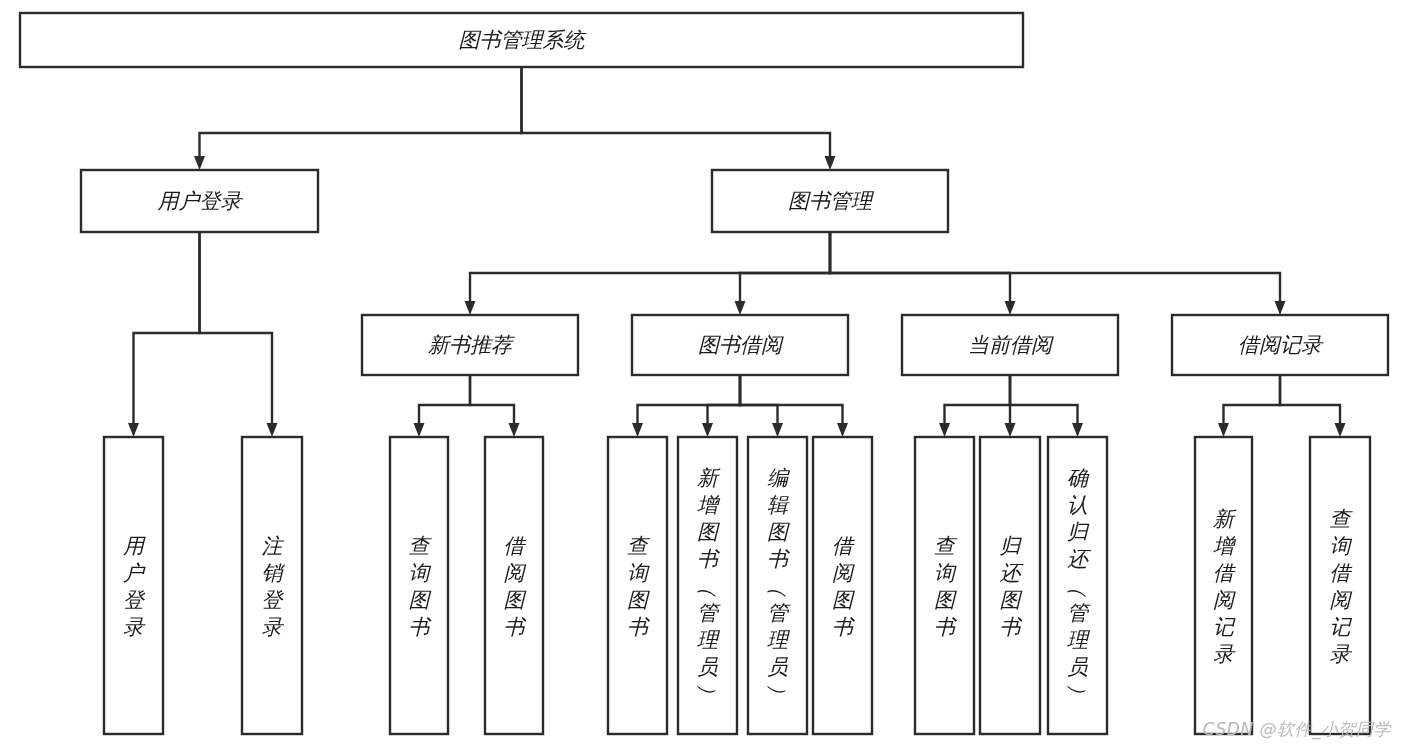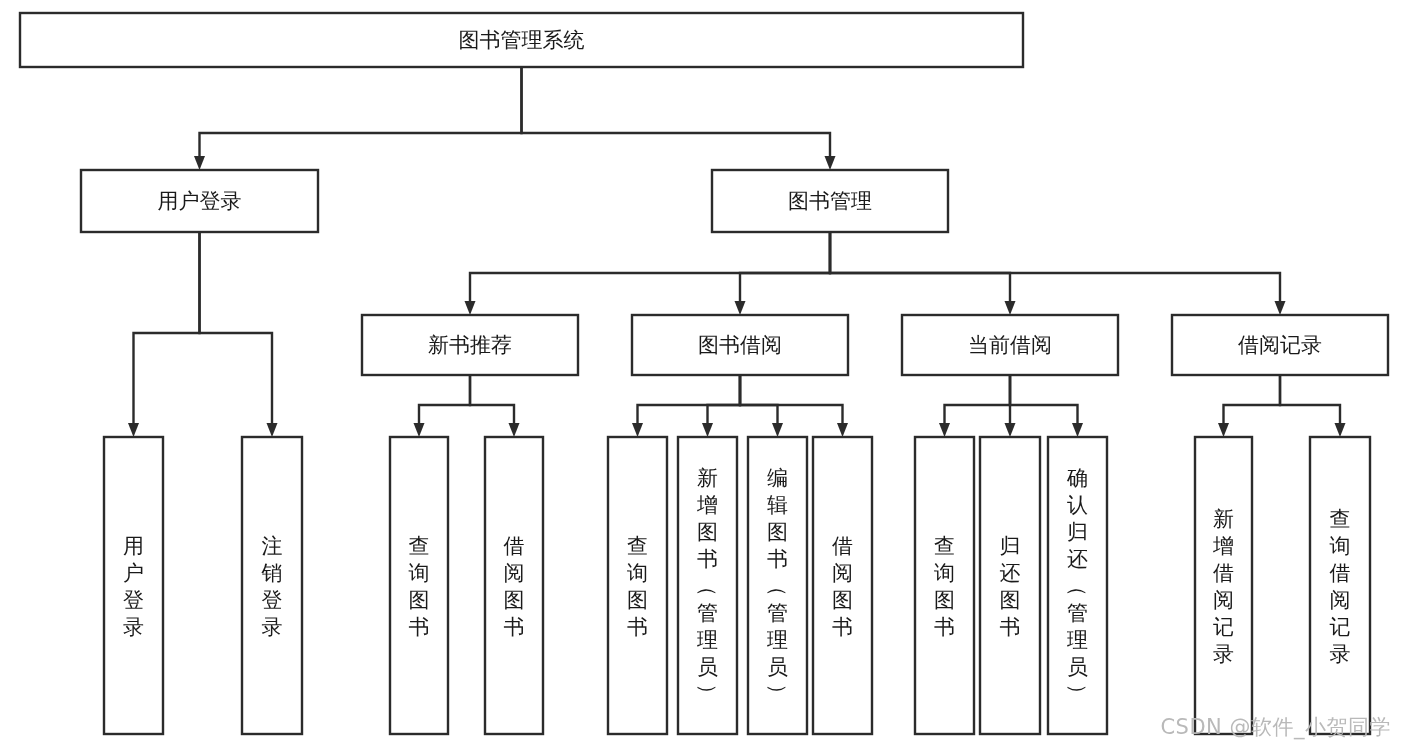--- a/index.html
+++ b/index.html
@@ -10,20 +10,21 @@
   }
   body {
     font-family: "DejaVu Sans", "Liberation Sans", sans-serif;
   }
   #diagram-root {
     position: relative;
     width: 1405px;
     height: 747px;
     background: #ffffff;
     overflow: hidden;
+    font-style: italic;
   }
   svg.flow {
     position: absolute;
     left: 0;
     top: 0;
     width: 1405px;
     height: 747px;
     display: block;
   }
   .node-rect {
@@ -55,21 +56,21 @@
     fill: #1a1a1a;
     font-size: 21px;
     text-anchor: middle;
     white-space: pre;
   }
   .watermark {
     position: absolute;
     right: 14px;
     bottom: 6px;
     font-family: "DejaVu Sans", "Liberation Sans", sans-serif;
-    font-size: 21px;
+    font-size: 17px;
     color: #b9b9b9;
     letter-spacing: 0.5px;
     user-select: none;
     pointer-events: none;
   }
 </style>
 </head>
 <body>
 
 <div id="diagram-root">

